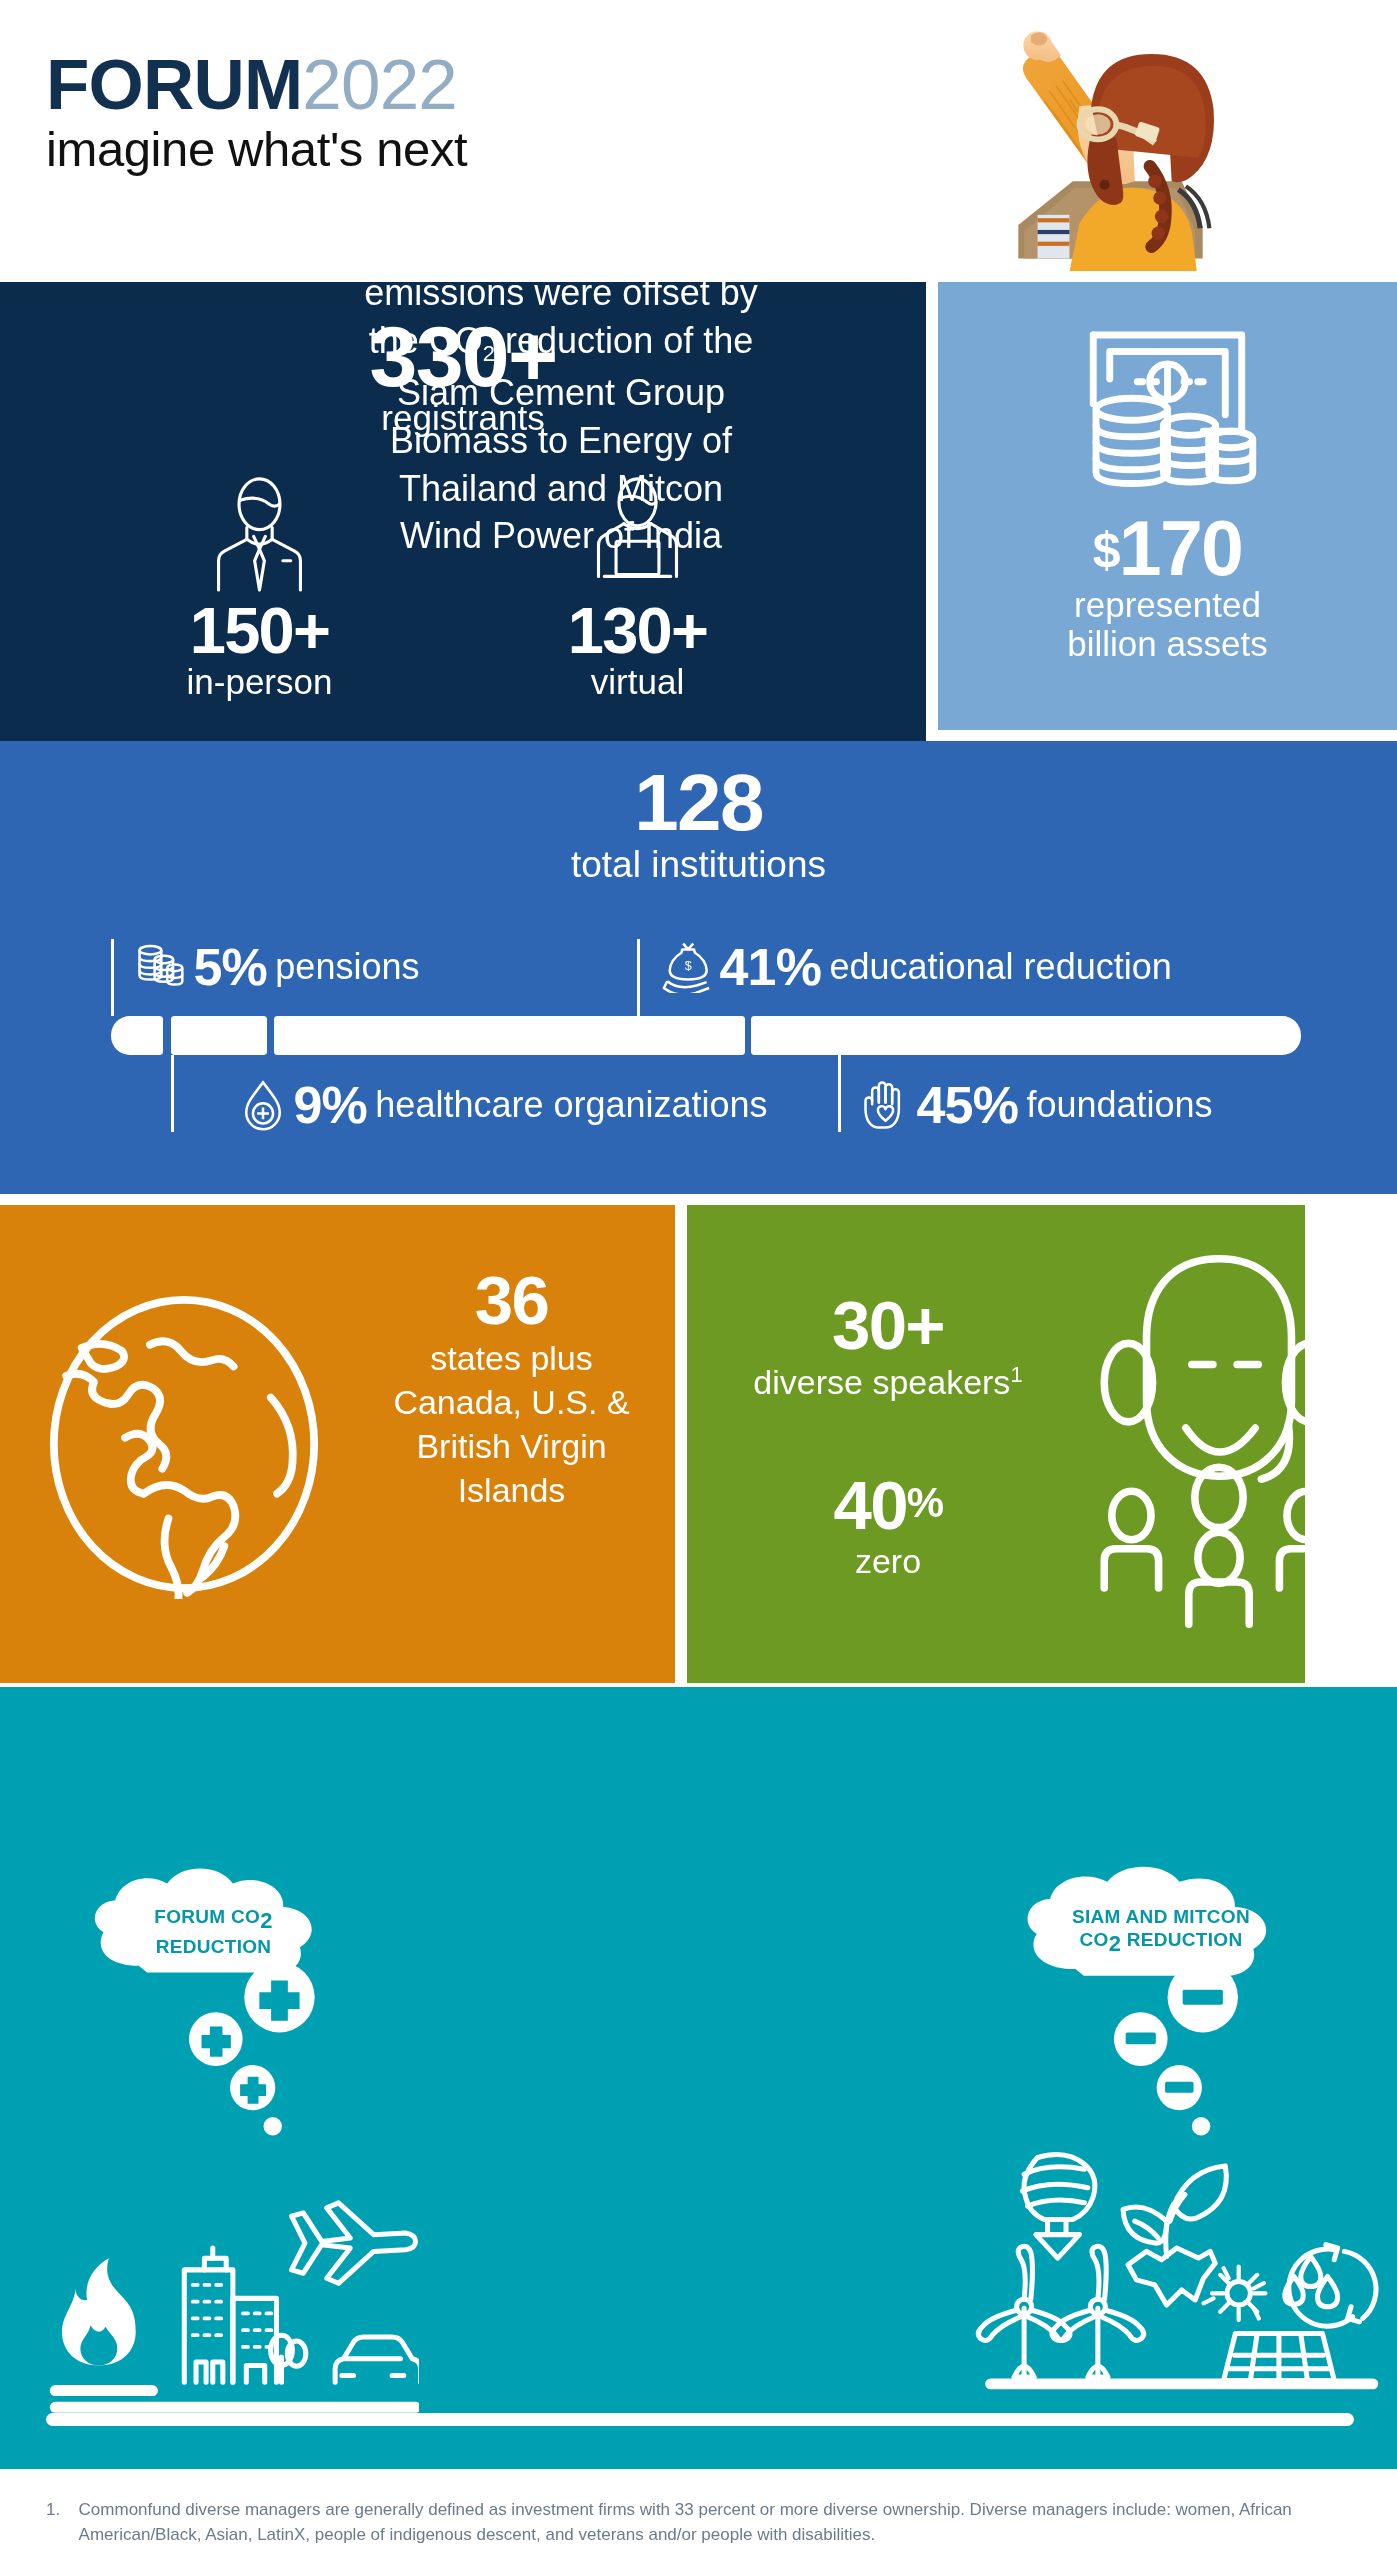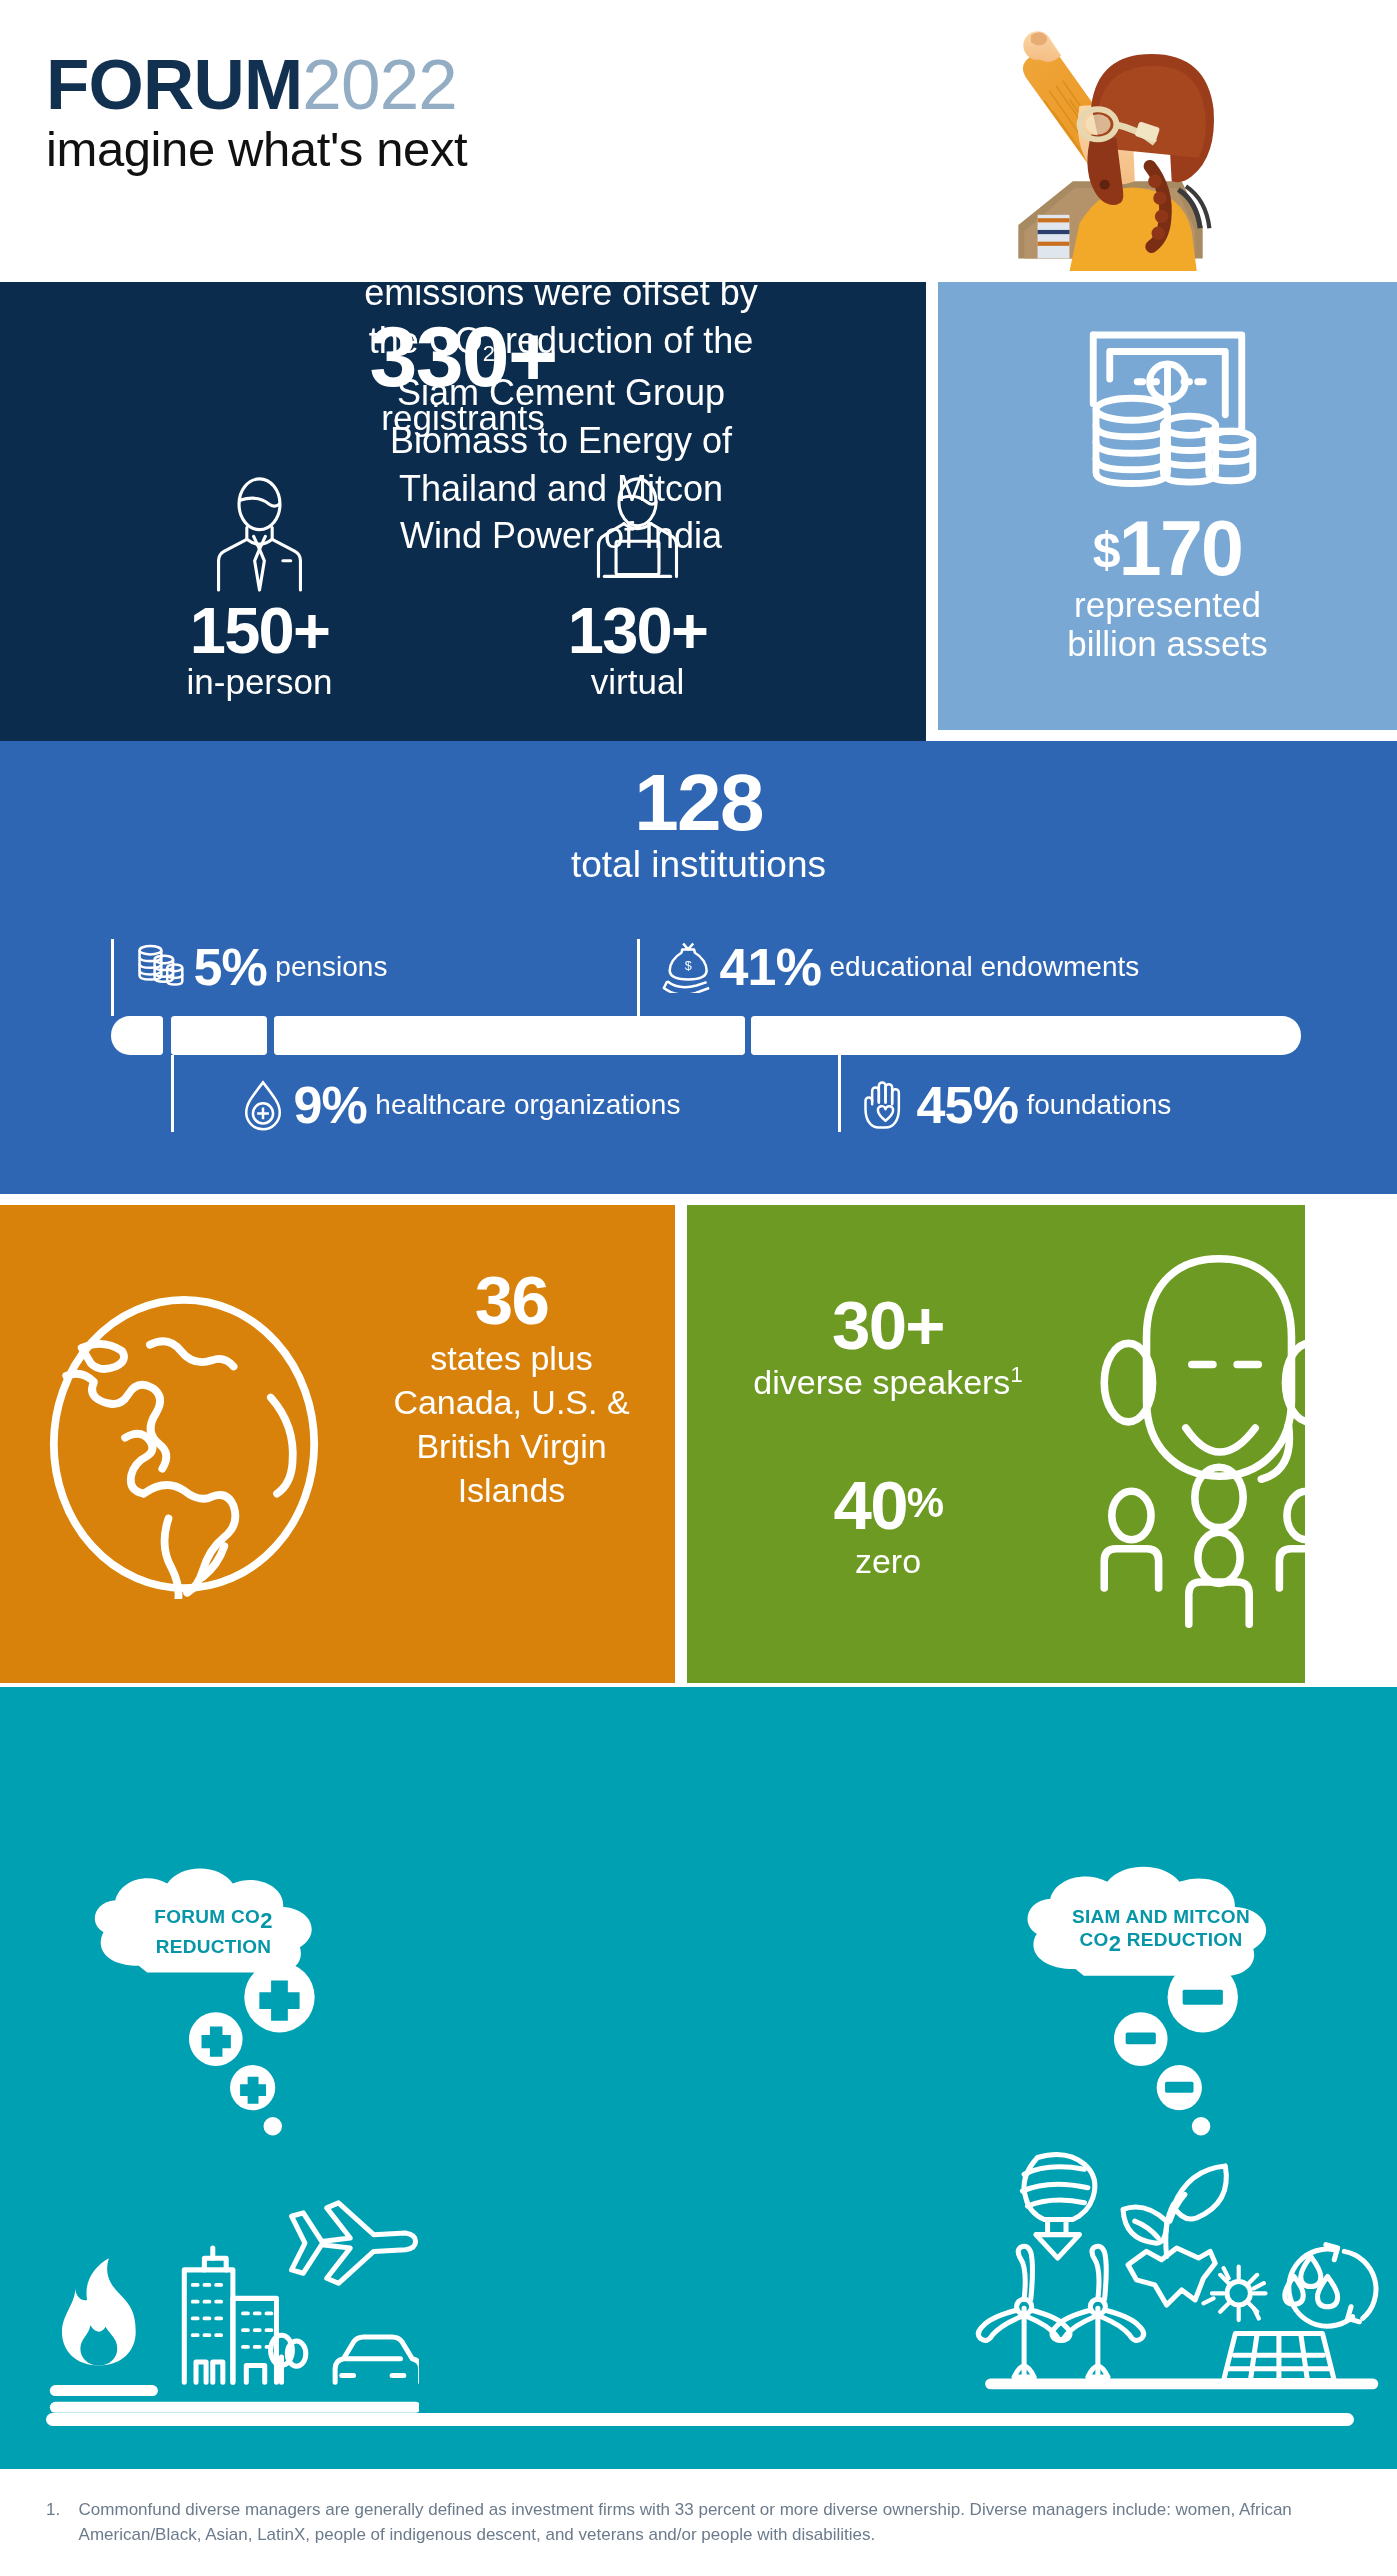--- a/index.html
+++ b/index.html
@@ -71,21 +71,21 @@
   .seg-b { left:60px;  width:96px; border-radius:3.4px; }
   .seg-c { left:163px; width:471px; border-radius:3.4px; }
   .seg-d { left:640px; width:550px; border-radius:3.4px 19px 19px 3.4px; }
 
   .tick { position:absolute; width:3.4px; background:#fff; }
   .tick.up   { top:939px; height:77px; }
   .tick.down { top:1055px; height:77px; }
 
   .stat-line { position:absolute; display:flex; align-items:center; gap:8.4px; color:#fff; white-space:nowrap; }
   .stat-pct { font-size:52px; font-weight:800; letter-spacing:-0.8px; }
-  .stat-txt { font-size:28px; font-weight:400; }
+  .stat-txt { font-size:36px; font-weight:400; }
   .sl-a { left:136px;  top:937px; }
   .sl-b { left:241px;  top:1075px; }
   .sl-c { left:662px;  top:937px; }
   .sl-d { left:863px; top:1075px; }
 
   
   .globe-wrap { position:absolute; left:29px; top:84px; }
   .orange-txt { position:absolute; left:365px; top:63px; width:293px; text-align:center; }
   .orange-txt .num-md { font-size:69px; }
   .orange-txt .lbl-md { font-size:34px; margin-top:5px; }
@@ -309,21 +309,21 @@
 
   <div class="stat-line sl-c">
     <svg width="49" height="52" viewBox="0 0 58 62" fill="none" stroke="#fff" stroke-width="3" stroke-linejoin="round">
       <path d="M25 3 l6 7 l6 -7"></path>
       <path d="M24 10 h14 l1 4 c9 5 14 14 14 21 c0 7 -7 11 -22 11 c-15 0 -22 -4 -22 -11 c0 -7 5 -16 14 -21 Z"></path>
       <text x="31" y="34" font-size="15" fill="#fff" stroke="none" text-anchor="middle" font-family="Liberation Sans, sans-serif">$</text>
       <path d="M6 48 q14 11 35 5 l12 -4"></path>
       <path d="M6 48 l-4 8 q16 12 38 6 l16 -6"></path>
     </svg>
     <span class="stat-pct">41%</span>
-    <span class="stat-txt">educational endowments</span>
+    <span class="stat-txt">educational reduction</span>
   </div>
 
   <div class="stat-line sl-d">
     <svg width="45" height="52" viewBox="0 0 54 62" fill="none" stroke="#fff" stroke-width="3" stroke-linecap="round" stroke-linejoin="round">
       <path d="M11 30 V14 a4 4 0 0 1 8 0 v14"></path>
       <path d="M19 28 V8 a4 4 0 0 1 8 0 v20"></path>
       <path d="M27 28 V10 a4 4 0 0 1 8 0 v18"></path>
       <path d="M35 30 V16 a4 4 0 0 1 8 0 v20 c0 14 -7 22 -16 22 h-8 c-9 0 -16 -8 -16 -22 V26 a4 4 0 0 1 8 0"></path>
       <path d="M27 50 c-6 -5 -9 -8 -9 -12 a4.5 4.5 0 0 1 9 -2 a4.5 4.5 0 0 1 9 2 c0 4 -3 7 -9 12 Z"></path>
     </svg>

